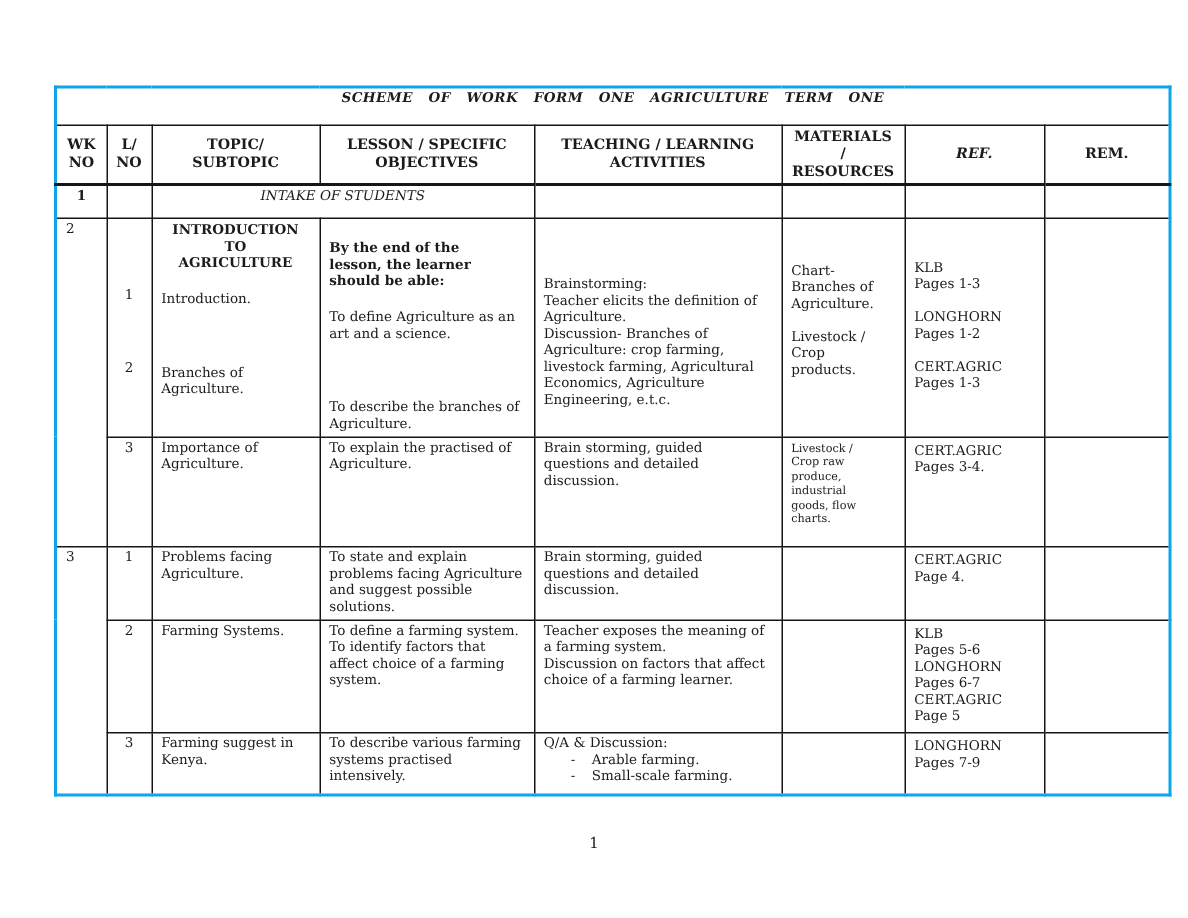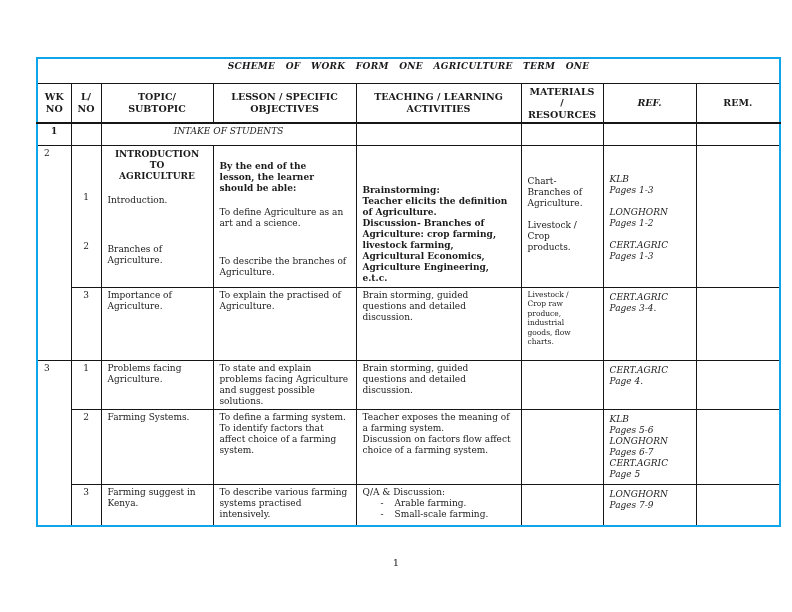--- a/index.html
+++ b/index.html
@@ -76,39 +76,38 @@
   td.wk-bold { font-weight: bold; text-align: center; padding-left: 0; }
   td.lno-cell { text-align: center; padding-left: 2px; padding-right: 2px; }
   td.intake-cell {
     text-align: center;
     font-style: italic;
     font-size: 9.5px;
     vertical-align: middle;
     margin-top: 11px;
   }
   td.ref-cell {
-    font-style: italic;
     font-size: 8px;
     line-height: 10px;
     padding-left: 7px;
     margin-top: 28px;
   }
   td.mat-cell { padding-left: 5px; padding-right: 3px; }
   .mat-small { font-size: 7.5px; line-height: 9.5px; }
 
   .topic-head { font-weight: bold; text-align: center; white-space: pre-line; margin-top: 1px; }
   .obj-head   { font-weight: bold; white-space: pre-line; margin-top: 13px; }
 
   .lno-1  { margin-top: 44px; }
   .lno-2  { margin-top: 38px; }
   .t1     { margin-top: 13px; }
   .t2     { margin-top: 38px; }
   .o1     { margin-top: 13px; }
-  .o2     { margin-top: 27px; }
-  .act-a  { margin-top: 37px; font-weight: bold; }
+  .o2     { margin-top: 38px; }
+  .act-a  { margin-top: 37px; }
   .mat-a  { margin-top: 28px; }
   .ref-a  { margin-top: 26px; }
   .ref-i  { margin-top: 2px; }
 
   .dash-item { display: flex; }
   .dash-glyph { display: inline-block; width: 25px; margin-left: 7px; text-align: center; flex: 0 0 auto; }
 
   .page-number {
     position: absolute;
     left: 0;
@@ -267,21 +266,21 @@
       <td class="lno-cell">2</td>
       <td>
         <div class="pre">Farming Systems.</div>
       </td>
       <td>
         <div class="pre">To define a farming system.
 To identify factors that affect choice of a farming system.</div>
       </td>
       <td>
         <div class="pre">Teacher exposes the meaning of a farming system.
-Discussion on factors flow affect choice of a farming system.</div>
+Discussion on factors that affect choice of a farming learner.</div>
       </td>
       <td class="mat-cell">
         <div class="pre"></div>
       </td>
       <td class="ref-cell">
         <div class="pre ref-i">KLB
 Pages 5-6
 LONGHORN
 Pages 6-7
 CERT.AGRIC

